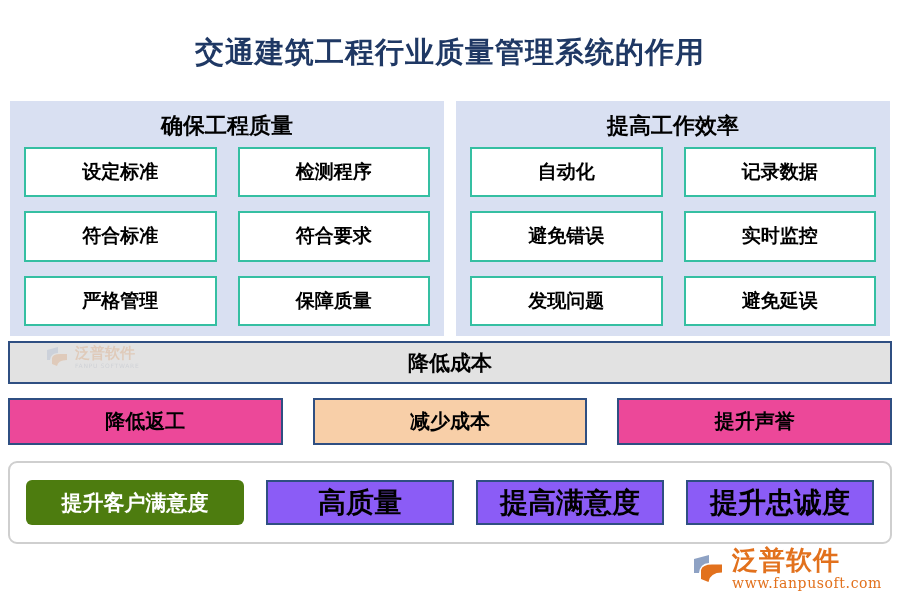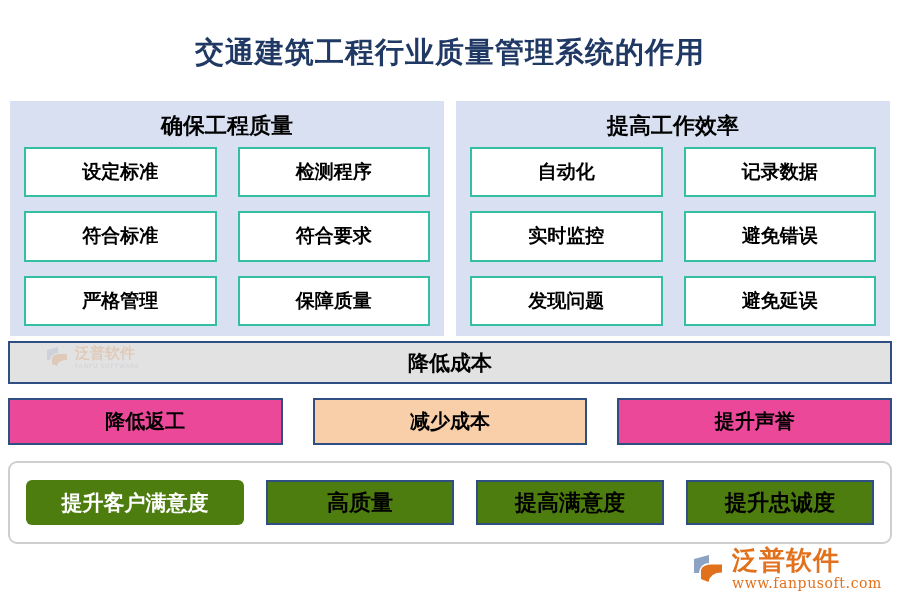--- a/index.html
+++ b/index.html
@@ -150,26 +150,26 @@
     align-items: center;
     justify-content: center;
     color: #ffffff;
     font-size: 21px;
     font-weight: bold;
   }
   .sat-item {
     flex: 1 1 0;
     height: 45px;
     box-sizing: border-box;
-    background: #4d7c0f;
+    background: #8b5cf6;
     border: 2px solid #2f4f82;
     display: flex;
     align-items: center;
     justify-content: center;
-    font-size: 22px;
+    font-size: 28px;
     font-weight: bold;
     color: #000000;
   }
 
   
   .watermark {
     position: absolute;
     left: 44px;
     top: 340px;
     width: 130px;
@@ -255,22 +255,22 @@
         <div class="cell">严格管理</div>
         <div class="cell">保障质量</div>
       </div>
     </div>
 
     <div class="panel">
       <div class="panel-title">提高工作效率</div>
       <div class="panel-grid">
         <div class="cell">自动化</div>
         <div class="cell">记录数据</div>
+        <div class="cell">避免错误</div>
         <div class="cell">实时监控</div>
-        <div class="cell">避免错误</div>
         <div class="cell">发现问题</div>
         <div class="cell">避免延误</div>
       </div>
     </div>
 
   </div>
 
   <div class="cost-bar">降低成本</div>
 
   <div class="watermark">

